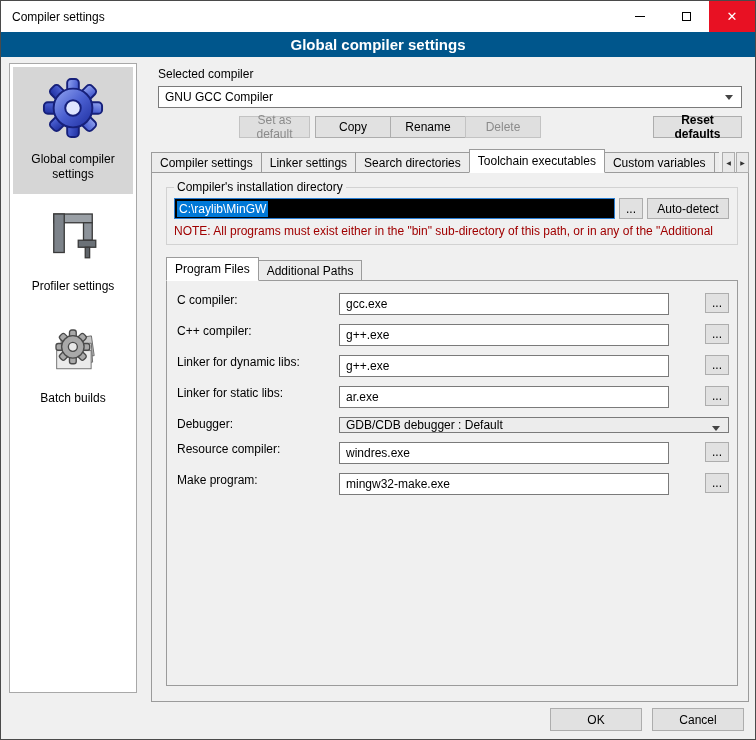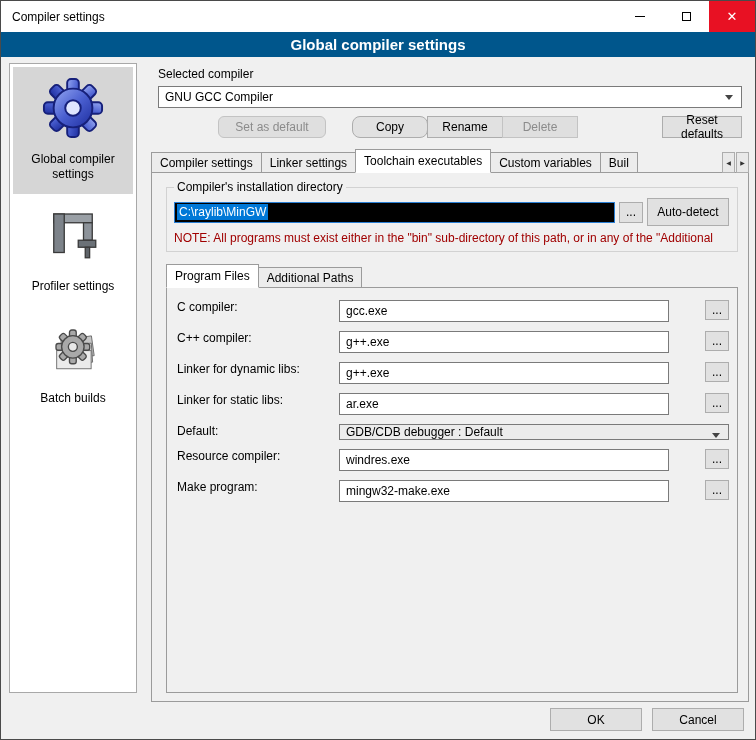--- a/index.html
+++ b/index.html
@@ -31,43 +31,43 @@
   
   .main { position:absolute; left:150px; top:0; width:598px; }
   .sec-label { margin:10px 7px 0 7px; font-size:12px; }
   .combo { height:22px; margin:5px 7px 0 7px; border:1px solid #7a7a7a; background:#fff; display:flex; align-items:center; padding:0 22px 0 6px; position:relative; }
   .chev { width:0; height:0; border-left:4px solid transparent; border-right:4px solid transparent; border-top:5px solid #444; position:absolute; right:8px; top:8px; }
 
   .btn { height:22px; background:#e1e1e1; border:1px solid #adadad; font-family:inherit; font-size:12px; padding:0 10px; display:inline-flex; align-items:center; justify-content:center; cursor:default; }
   .btn.disabled { background:#dfdfdf; border-color:#c3c3c3; color:#8b8b8b; }
 
   .btn-row { display:flex; margin:8px 7px 0 0; align-items:center; }
-  .btn-row .b-setdef { margin-left:67px; width:108px;border-radius:6px; }
+  .btn-row .b-setdef { margin-left:88px; width:71px; }
   .btn-row .b-copy, .btn-row .b-rename, .btn-row .b-delete { width:76px; margin-left:-1px; }
-  .btn-row .b-copy { margin-left:26px;border-radius:8px; }
-  .btn-row .b-reset { margin-left:auto; width:80px; }
+  .btn-row .b-copy { margin-left:5px; }
+  .btn-row .b-reset { margin-left:auto; width:89px;font-weight:bold; }
 
   
   .tabs-row { display:flex; align-items:flex-end; margin-top:11px; position:relative; z-index:2; margin-bottom:-1px; }
   .tabstrip { display:flex; align-items:flex-end; overflow:hidden; flex:1; }
   .tab { border:1px solid #9b9b9b; background:#ececec; padding:0 8px; height:21px; line-height:20px; margin-right:-1px; white-space:nowrap; font-size:12px; }
   .tab.active { background:#fff; height:24px; line-height:23px; border-bottom:1px solid #fff; position:relative; z-index:3; }
   .tab-scrolls { display:flex; margin-left:2px; }
   .tab-scroll { width:13px; height:21px; border:1px solid #adadad; background:#e9e9e9; font-size:6px; display:flex; align-items:center; justify-content:center; margin-left:1px; color:#333; }
 
   .panel { border:1px solid #9b9b9b; background:#f0f0f0; height:530px; padding:0 10px 15px 14px; position:relative; z-index:1; }
 
   
   .groupbox { border:1px solid #d2d2d2; position:relative; margin-top:14px; padding:10px 8px 6px 7px; }
   .groupbox-legend { position:absolute; top:-8px; left:7px; background:#f0f0f0; padding:0 3px; font-size:12px; }
   .dir-row { display:flex; align-items:center; }
   .dir-input { flex:1; height:21px; border:1px solid #2a7fd4; background:#000000; display:flex; align-items:center; padding:0 2px; overflow:hidden; white-space:nowrap; }
   .sel-text { background:#0078d7; color:#fff; padding:1px 2px; }
   .mini-btn { width:24px; height:21px; margin-left:4px; padding:0; }
-  .autodetect-btn { width:82px; height:28px; margin-left:4px; padding:0; }
+  .autodetect-btn { width:82px; height:21px; margin-left:4px; padding:0; }
   .note { margin-top:5px; color:#a00000; font-size:12px; white-space:nowrap; overflow:hidden; }
 
   .subtabs-row { display:flex; align-items:flex-end; margin-top:12px; position:relative; z-index:2; margin-bottom:-1px; }
   .inner-panel { border:1px solid #9b9b9b; background:#f0f0f0; height:406px; padding:12px 8px 0 10px; position:relative; z-index:1; }
 
   .frow { display:flex; align-items:flex-start; margin-bottom:9px;gap:32px; }
   .frow-label { width:130px; font-size:12px; flex:none; }
   .finput { flex:1; height:22px; border:1px solid #7a7a7a; background:#fff; display:flex; align-items:center; padding:0 6px; white-space:nowrap; overflow:hidden; }
   .fselect { flex:1; height:16px; border:1px solid #7a7a7a; background:#ececec; display:flex; align-items:center; padding:0 22px 0 6px; position:relative; }
   .fbrowse { width:24px; height:20px; margin-left:4px; padding:0; }
@@ -173,20 +173,21 @@
         <button class="btn b-copy">Copy</button>
         <button class="btn b-rename">Rename</button>
         <button class="btn disabled b-delete">Delete</button>
         <button class="btn b-reset">Reset defaults</button>
       </div>
 
       <div class="tabs-row">
         <div class="tabstrip">
           <div class="tab">Compiler settings</div>
           <div class="tab">Linker settings</div>
+          <div class="tab">Search directories</div>
           <div class="tab active">Toolchain executables</div>
           <div class="tab">Custom variables</div>
           <div class="tab">Buil</div>
         </div>
         <div class="tab-scrolls">
           <div class="tab-scroll">
               <span>◀</span>
             </div>
           <div class="tab-scroll">
               <span>▶</span>
@@ -241,21 +242,21 @@
 
           <div class="frow">
             <span class="frow-label">Linker for static libs:</span>
             <div class="finput">
                 <span>ar.exe</span>
               </div>
             <button class="btn fbrowse">...</button>
           </div>
 
           <div class="frow">
-            <span class="frow-label">Default:</span>
+            <span class="frow-label">Debugger:</span>
             <div class="fselect">
               <span>GDB/CDB debugger : Default</span>
               <span class="chev"></span>
             </div>
           </div>
 
           <div class="frow">
             <span class="frow-label">Resource compiler:</span>
             <div class="finput">
                 <span>windres.exe</span>

